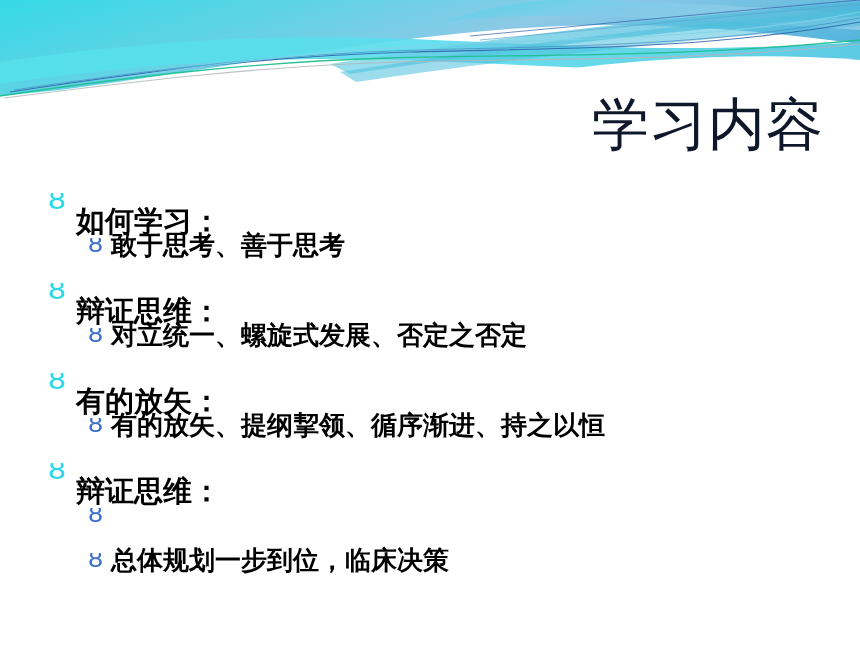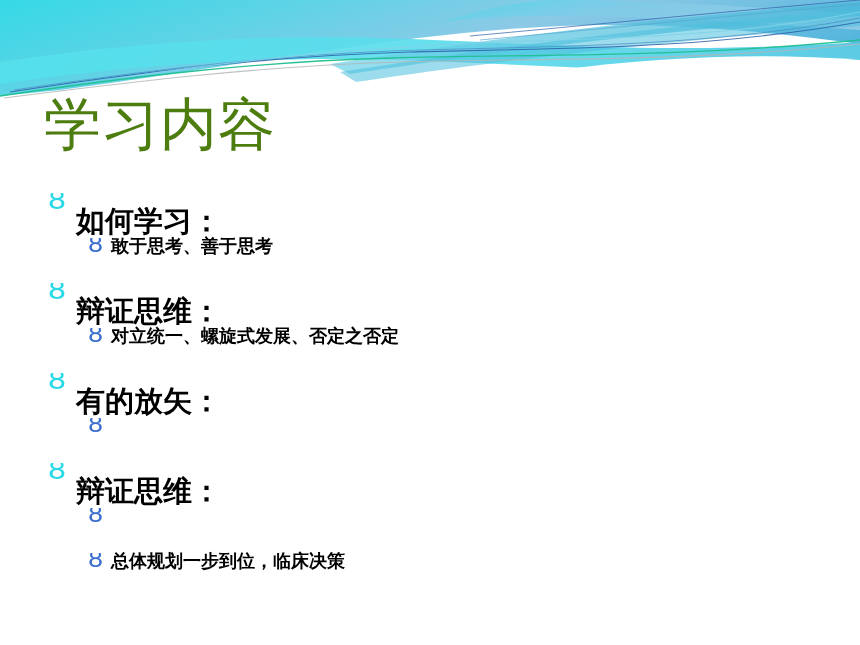--- a/index.html
+++ b/index.html
@@ -99,21 +99,21 @@
     font-weight: bold;
     color: #000000;
   }
   .level-1 .bullet-text {
     font-size: 29px;
     line-height: 42px;
     letter-spacing: 0px;
     margin-top: 20px;
   }
   .level-2 .bullet-text {
-    font-size: 18px;
+    font-size: 26px;
     line-height: 41px;
     letter-spacing: 0px;
   }
 </style>
 </head>
 <body>
 
 <div id="slide" style="background: rgb(255, 255, 255);">
 
   <div id="header-decoration">
@@ -177,21 +177,21 @@
       <path d="M14,90 C150,70 280,54 420,50
                C570,46 710,46 860,18" fill="none" stroke="#4A8FC4" stroke-width="1" opacity="0.75"></path>
       <path d="M120,78 C260,56 420,44 560,40
                C680,36 770,30 860,12" fill="none" stroke="#7FD3E8" stroke-width="1.2" opacity="0.9"></path>
       <path d="M470,36 C580,26 700,14 860,0" fill="none" stroke="#2E5FA8" stroke-width="1" opacity="0.7"></path>
       <path d="M480,40 C590,30 710,18 860,4" fill="none" stroke="#56A6CE" stroke-width="1" opacity="0.7"></path>
     </svg>
   </div>
 
   <div id="title-block">
-    <div id="slide-title" style="color: #4d7c0f;">学习内容</div>
+    <div id="slide-title" style="color: #0f172a; text-align: right;">学习内容</div>
   </div>
 
   <div id="content-block">
       <div class="bullet-row level-1">
         <span class="bullet-marker" style="color: rgb(41, 217, 232);">ȣ</span>
         <span class="bullet-text">如何学习：</span>
       </div>
       <div class="bullet-row level-2">
         <span class="bullet-marker" style="color: rgb(59, 110, 204);">ȣ</span>
         <span class="bullet-text">敢于思考、善于思考</span>
@@ -203,20 +203,21 @@
       <div class="bullet-row level-2">
         <span class="bullet-marker" style="color: rgb(59, 110, 204);">ȣ</span>
         <span class="bullet-text">对立统一、螺旋式发展、否定之否定</span>
       </div>
       <div class="bullet-row level-1">
         <span class="bullet-marker" style="color: rgb(41, 217, 232);">ȣ</span>
         <span class="bullet-text">有的放矢：</span>
       </div>
       <div class="bullet-row level-2">
         <span class="bullet-marker" style="color: rgb(59, 110, 204);">ȣ</span>
+        <span class="bullet-text">有的放矢、提纲挈领、循序渐进、持之以恒</span>
       </div>
       <div class="bullet-row level-1">
         <span class="bullet-marker" style="color: rgb(41, 217, 232);">ȣ</span>
         <span class="bullet-text">辩证思维：</span>
       </div>
       <div class="bullet-row level-2">
         <span class="bullet-marker" style="color: rgb(59, 110, 204);">ȣ</span>
       </div>
       <div class="bullet-row level-2">
         <span class="bullet-marker" style="color: rgb(59, 110, 204);">ȣ</span>

